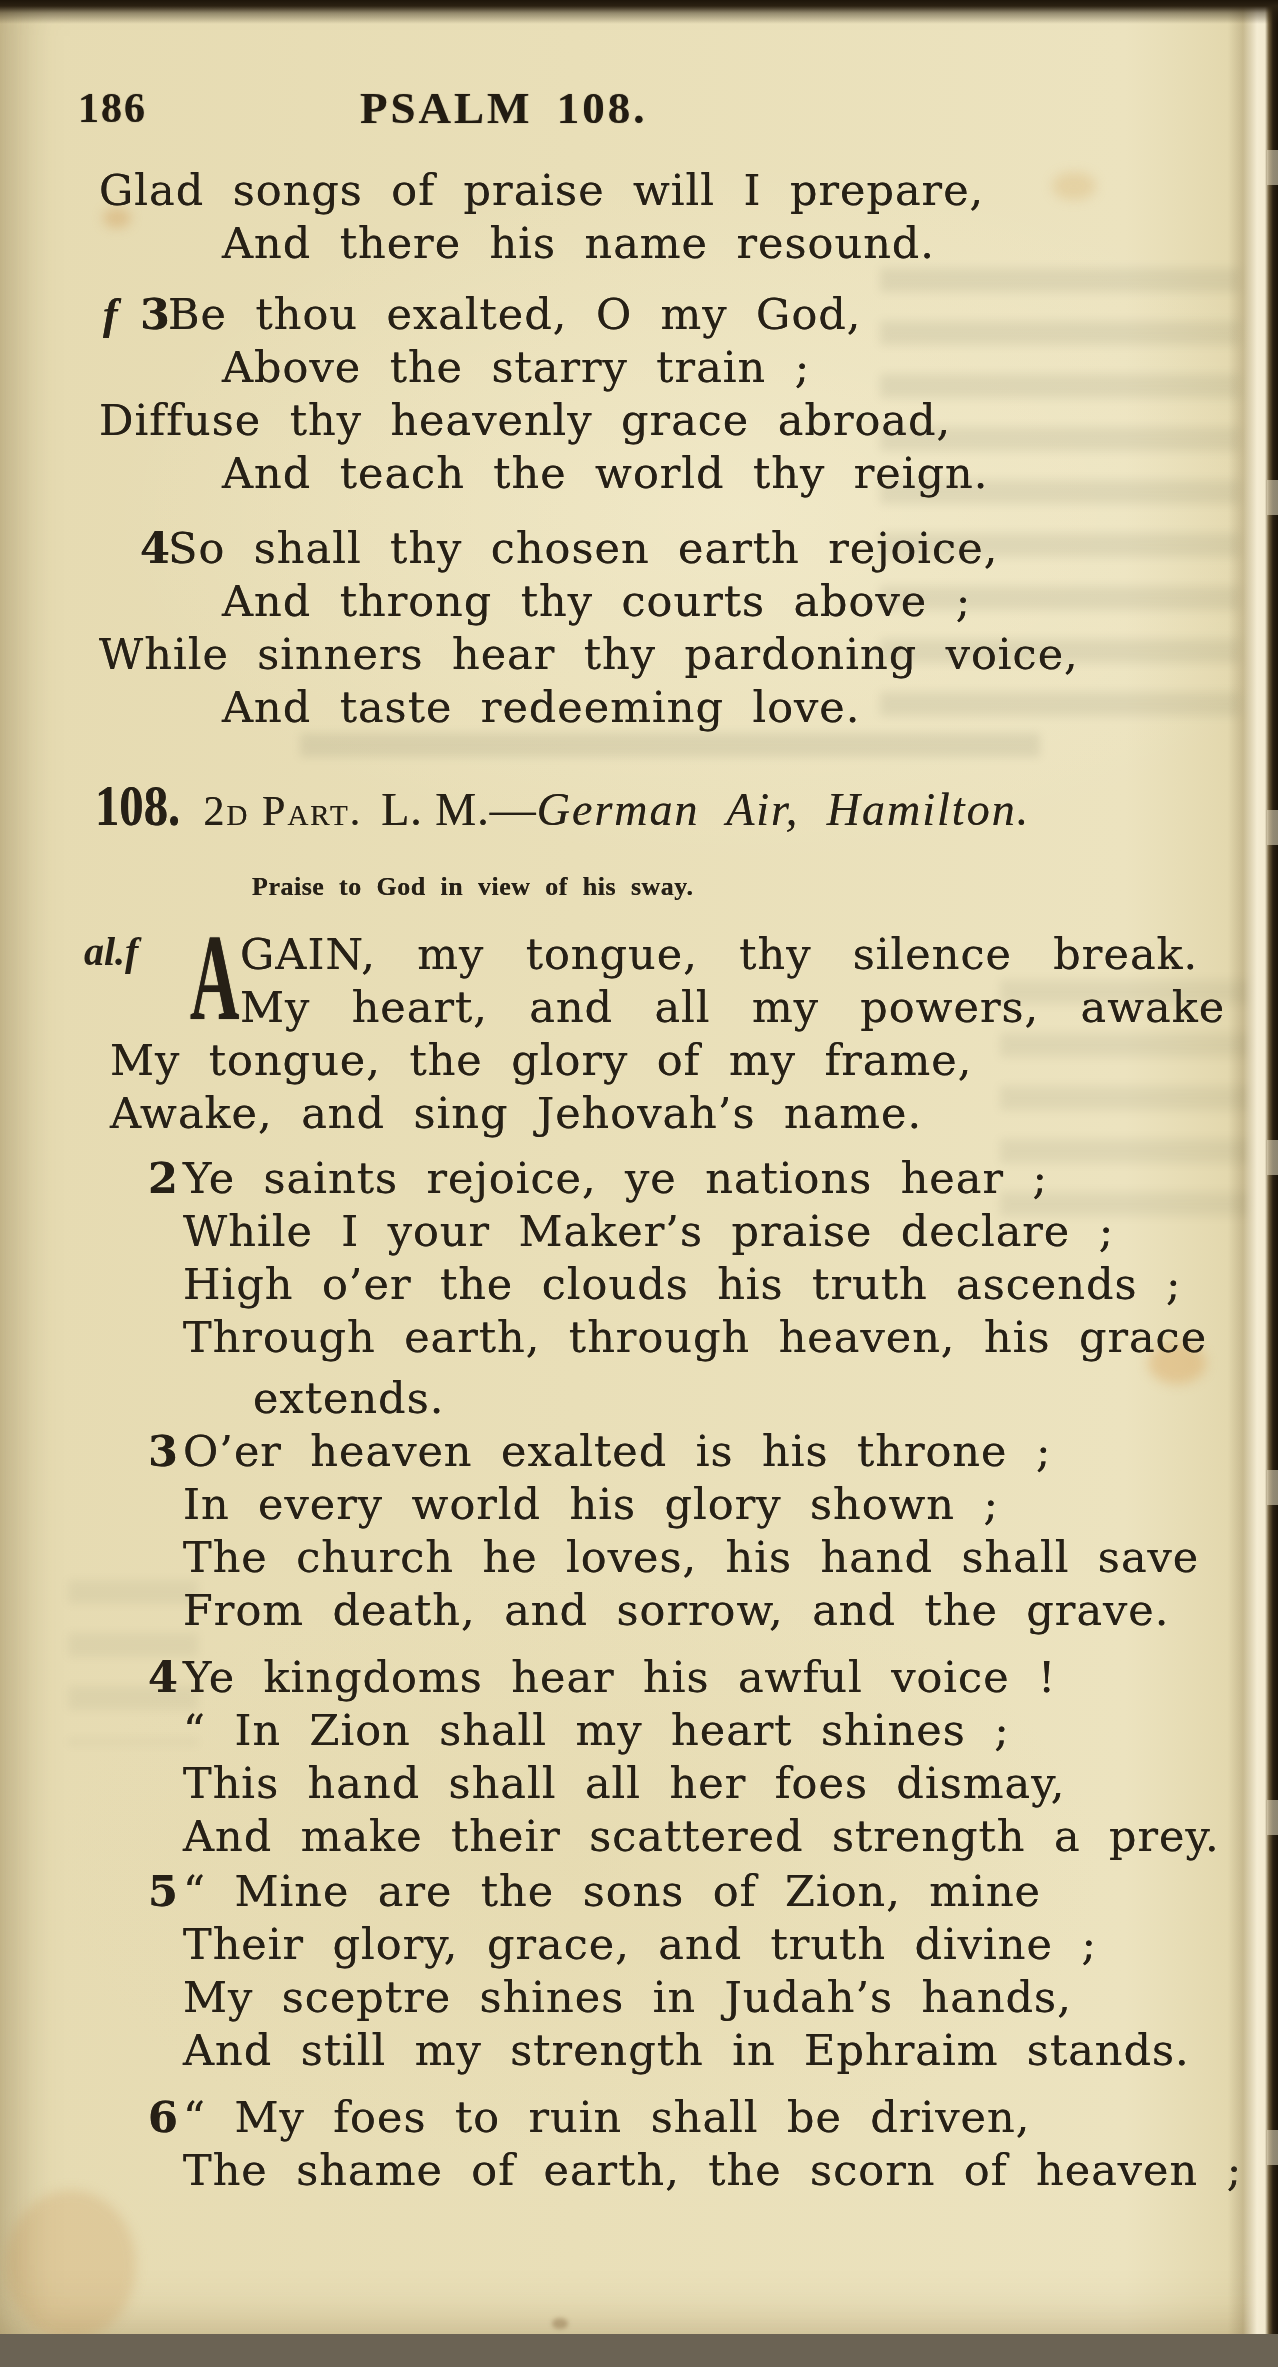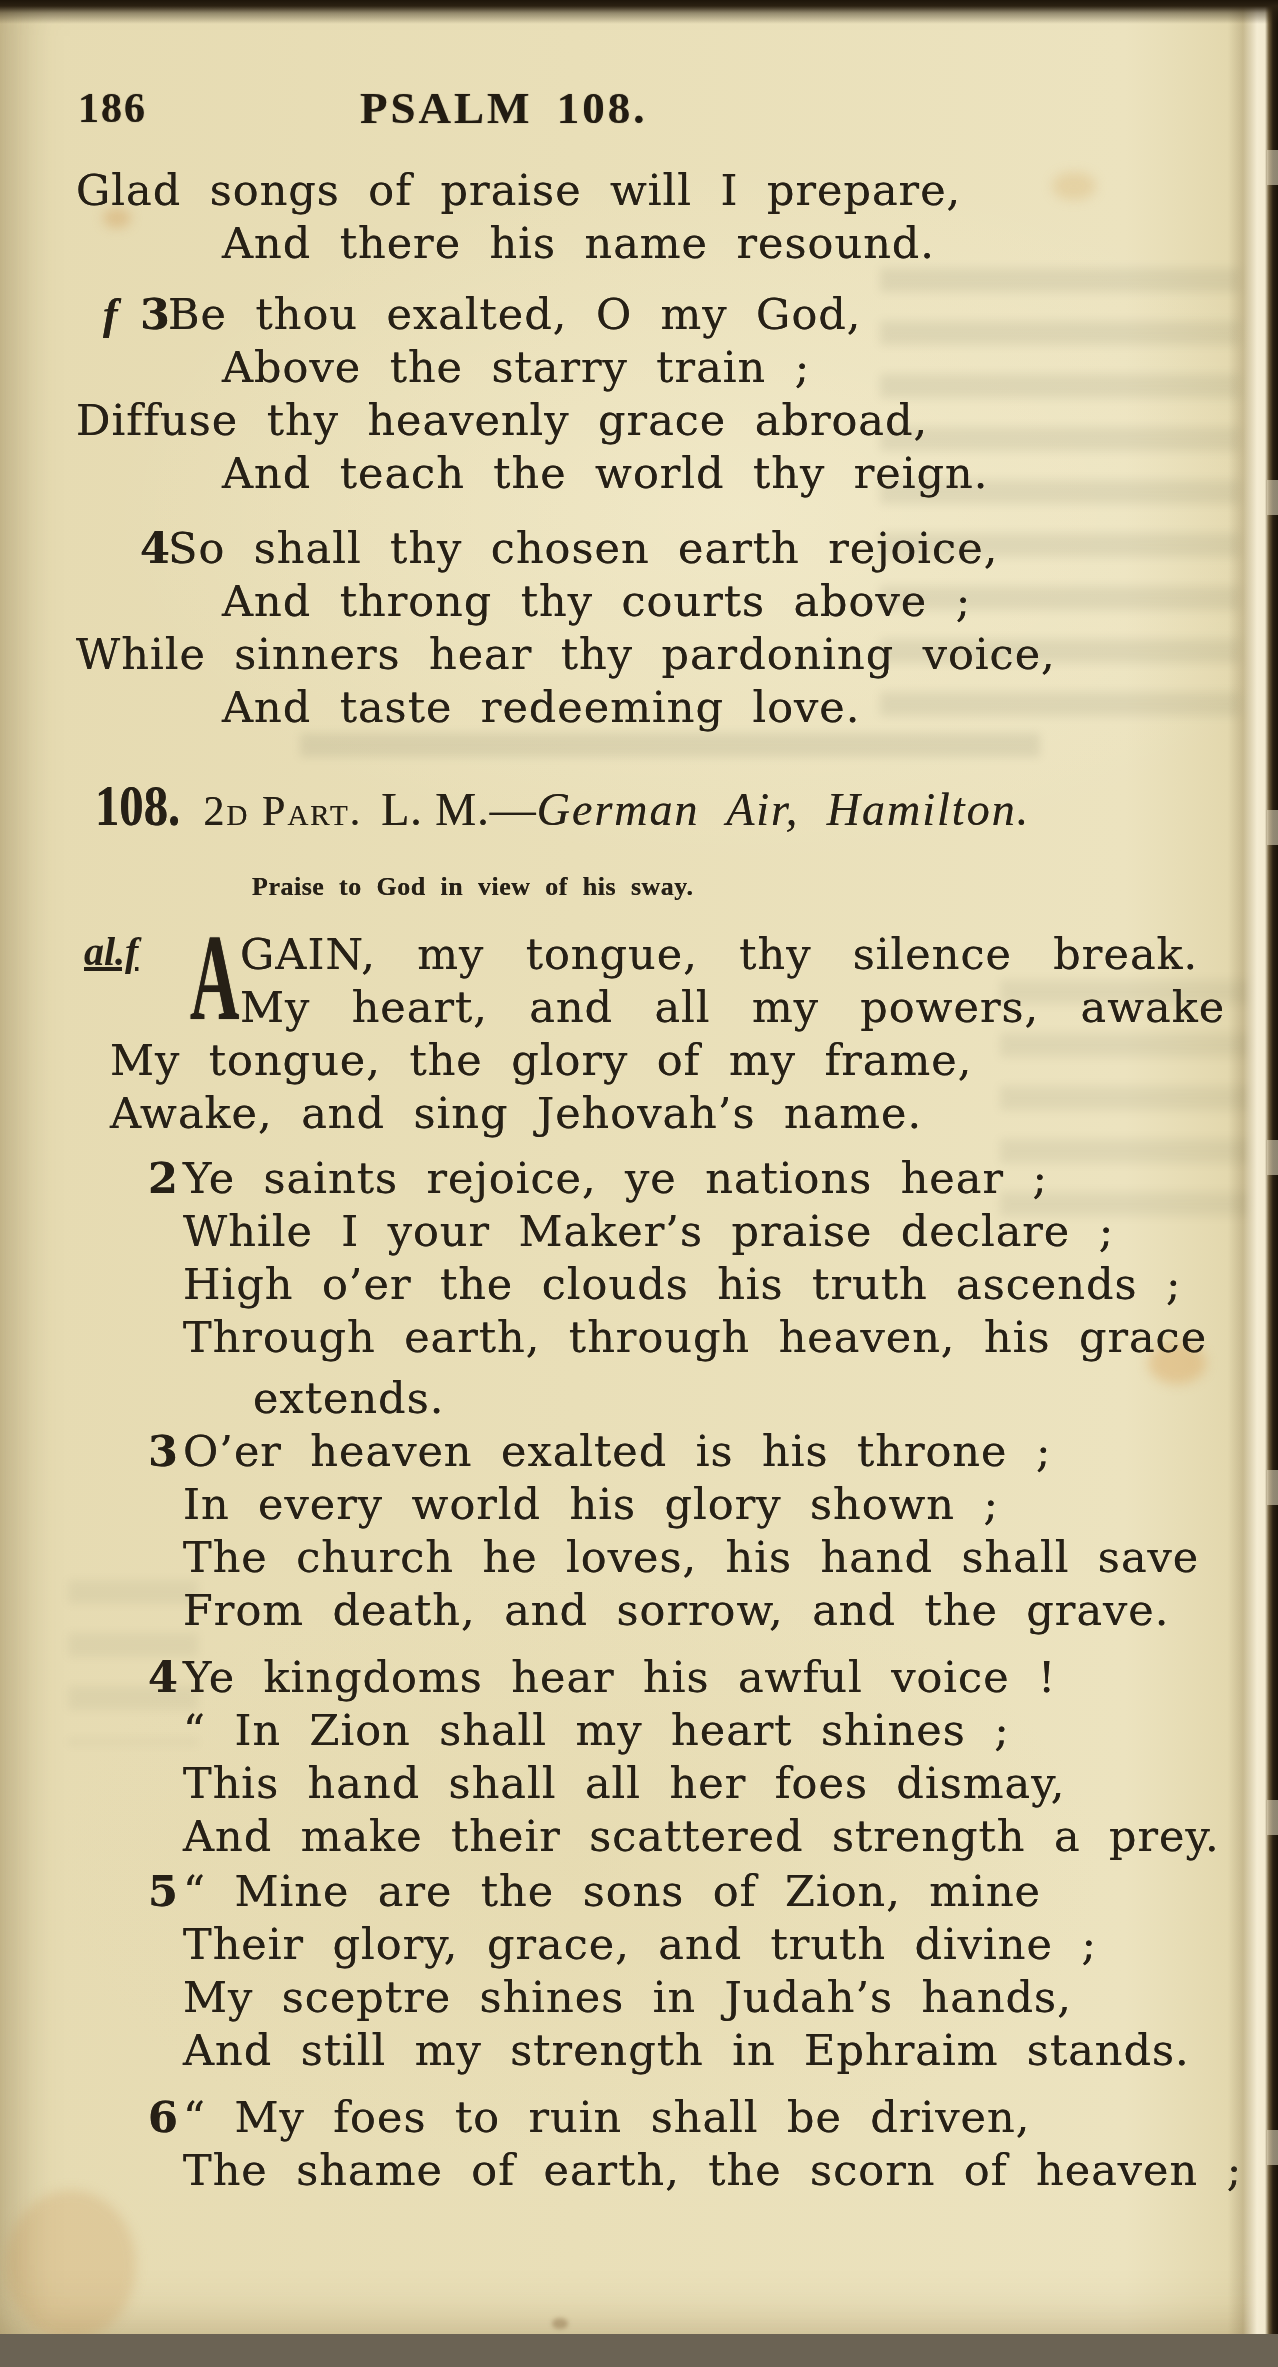--- a/index.html
+++ b/index.html
@@ -68,31 +68,31 @@
     letter-spacing:3px;word-spacing:10px;color:#221c12;text-shadow:0 0 1px rgba(34,28,18,0.6);
   }
 
   .textblock{position:absolute;top:164px;left:0;width:100%;z-index:3;}
   .line{
     position:relative;line-height:53px;font-size:43px;
     letter-spacing:1px;word-spacing:0.32em;white-space:nowrap;
     padding-left:183px;
     text-shadow:0 0 0.6px rgba(38,32,22,0.85);
   }
-  .p1 .line{padding-left:76px;}
+  .p1 .line{padding-left:99px;}
   .p1 .line.alt{padding-left:222px;}
   .p1 .line.first{padding-left:168px;}
   .line.runover{padding-left:253px;margin-top:8px;}
   .vnum{position:absolute;left:148px;font-weight:700;letter-spacing:0;}
   .p1 .vnum{left:140px;}
   .expr{
     position:absolute;left:103px;top:0;
     font-family:"Liberation Serif",serif;font-style:italic;font-size:44px;font-weight:600;
   }
-  .st1 .expr{left:84px;font-size:40px;text-decoration:underline;}
+  .st1 .expr{left:84px;font-size:40px;}
 
   .st-p1a{margin-top:18px;}
   .st-p1b{margin-top:22px;}
   .hymn-head{
     margin-top:44px;padding-left:95px;line-height:56px;white-space:nowrap;
     text-shadow:0 0 0.6px rgba(34,28,18,0.8);
   }
   .hnum{
     display:inline-block;font-family:"Liberation Serif",serif;
     font-size:58px;font-weight:700;letter-spacing:0px;

